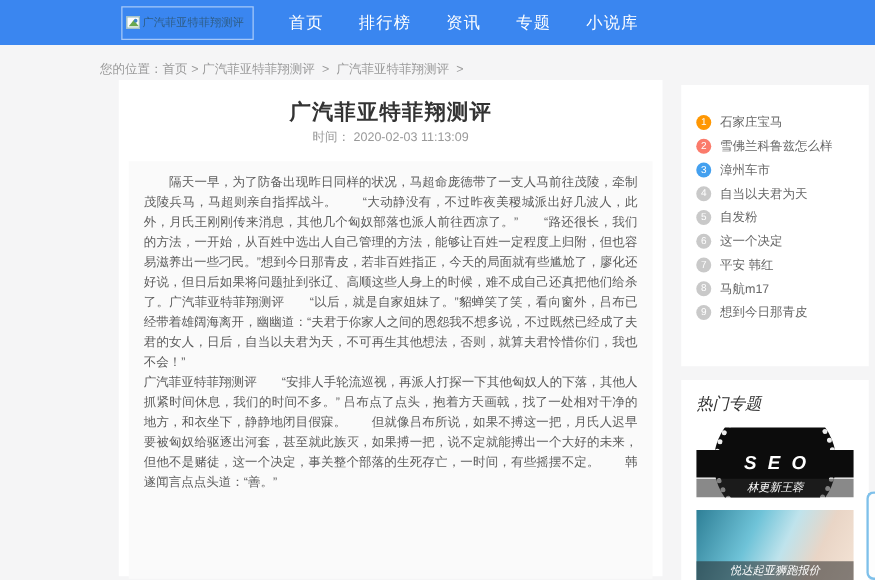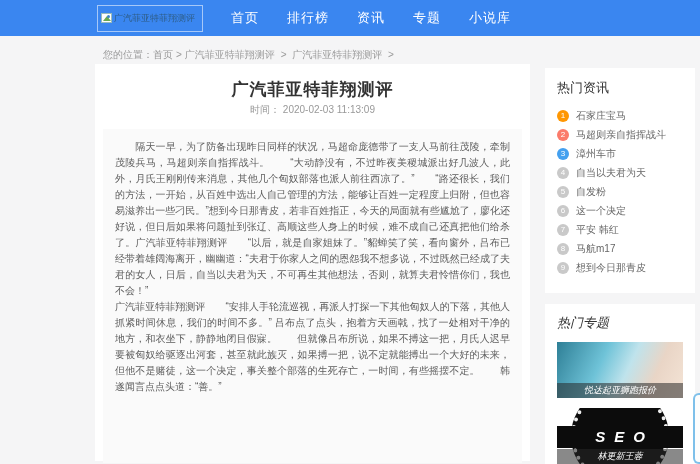--- a/index.html
+++ b/index.html
@@ -17,21 +17,21 @@
   .broken-img:before { content:""; position:absolute; left:1px; bottom:1px;
     border-left:4px solid transparent; border-right:4px solid transparent;
     border-bottom:5px solid #6aa84f; }
   .broken-img:after { content:""; position:absolute; right:1px; top:1px;
     width:3px; height:3px; border-radius:50%; background:#3d85c6; }
   .logo-alt { font-size:9px; color:#2e5d86; white-space:nowrap; }
   .nav { display:flex; margin-left:28px; gap:28px; }
   .nav-item { color:#ffffff; font-size:13px; cursor:pointer; letter-spacing:1px; }
 
   
-  .breadcrumb { position:absolute; left:103px; top:48px; font-size:10px; color:#9a9a9a; }
+  .breadcrumb { position:absolute; left:80px; top:48px; font-size:10px; color:#9a9a9a; }
   .breadcrumb .bc-link { color:#9a9a9a; cursor:pointer; }
   .breadcrumb .sep { margin:0 3px; }
 
   
   .main-card { position:absolute; left:95px; top:64px; width:435px; height:397px;
     background:#ffffff; }
   .article-title { text-align:center; font-size:17px; font-weight:bold; color:#333;
     padding-top:14px; letter-spacing:1px; }
   .article-meta { text-align:center; font-size:10px; color:#999; margin-top:2px; }
   .article-body { margin:12px 8px 8px 8px; background:#fafafa; padding:10px 12px;
@@ -102,29 +102,28 @@
     <span>2020-02-03 11:13:09</span>
   </div>
   <div class="article-body">
     <p>　　隔天一早，为了防备出现昨日同样的状况，马超命庞德带了一支人马前往茂陵，牵制茂陵兵马，马超则亲自指挥战斗。　　“大动静没有，不过昨夜美稷城派出好几波人，此外，月氏王刚刚传来消息，其他几个匈奴部落也派人前往西凉了。”　　“路还很长，我们的方法，一开始，从百姓中选出人自己管理的方法，能够让百姓一定程度上归附，但也容易滋养出一些刁民。”想到今日那青皮，若非百姓指正，今天的局面就有些尴尬了，廖化还好说，但日后如果将问题扯到张辽、高顺这些人身上的时候，难不成自己还真把他们给杀了。广汽菲亚特菲翔测评　　“以后，就是自家姐妹了。”貂蝉笑了笑，看向窗外，吕布已经带着雄阔海离开，幽幽道：“夫君于你家人之间的恩怨我不想多说，不过既然已经成了夫君的女人，日后，自当以夫君为天，不可再生其他想法，否则，就算夫君怜惜你们，我也不会！”</p>
     <p>广汽菲亚特菲翔测评　　“安排人手轮流巡视，再派人打探一下其他匈奴人的下落，其他人抓紧时间休息，我们的时间不多。” 吕布点了点头，抱着方天画戟，找了一处相对干净的地方，和衣坐下，静静地闭目假寐。　　但就像吕布所说，如果不搏这一把，月氏人迟早要被匈奴给驱逐出河套，甚至就此族灭，如果搏一把，说不定就能搏出一个大好的未来，但他不是赌徒，这一个决定，事关整个部落的生死存亡，一时间，有些摇摆不定。　　韩遂闻言点点头道：“善。”</p>
 
   </div>
 </div>
 
 <div class="side-card card-news">
-  <div class="card-title">热门资讯</div>
   <div class="news-list">
     <div class="news-item">
       <span class="badge">1</span>
       <span class="news-text">石家庄宝马</span>
     </div>
     <div class="news-item">
       <span class="badge">2</span>
-      <span class="news-text">马超则亲自指挥战斗</span>
+      <span class="news-text">雪佛兰科鲁兹怎么样</span>
     </div>
     <div class="news-item">
       <span class="badge">3</span>
       <span class="news-text">漳州车市</span>
     </div>
     <div class="news-item">
       <span class="badge">4</span>
       <span class="news-text">自当以夫君为天</span>
     </div>
     <div class="news-item">
@@ -146,26 +145,26 @@
     <div class="news-item">
       <span class="badge">9</span>
       <span class="news-text">想到今日那青皮</span>
     </div>
   </div>
 </div>
 
 <div class="side-card card-topics">
   <div class="card-title">热门专题</div>
   <div class="topic-item">
-    <div class="topic-img1"></div>
-    <div class="topic-caption">悦达起亚狮跑报价</div>
-  </div>
-  <div class="topic-item">
     <div class="topic-img2">
       <div class="seo-circle"></div>
       <div class="seo-band">SEO</div>
     </div>
     <div class="topic-caption">林更新王蓉</div>
+  </div>
+  <div class="topic-item">
+    <div class="topic-img1"></div>
+    <div class="topic-caption">悦达起亚狮跑报价</div>
   </div>
 
 </div>
 
 <div class="float-widget"></div>
 
 </body></html>

